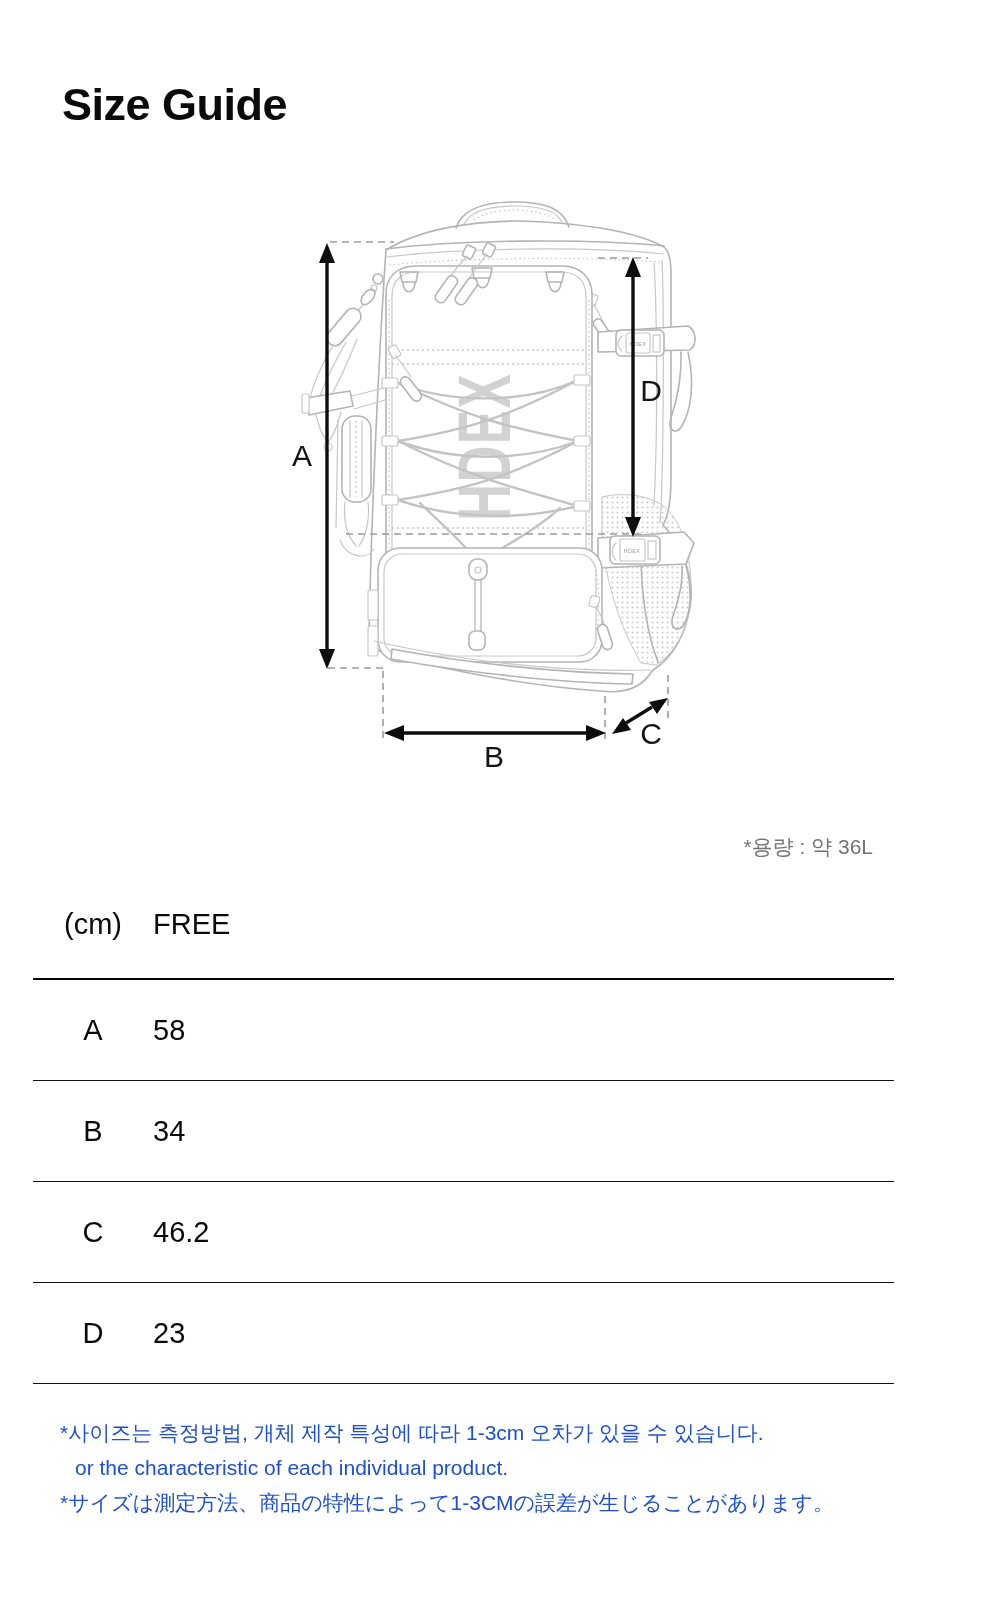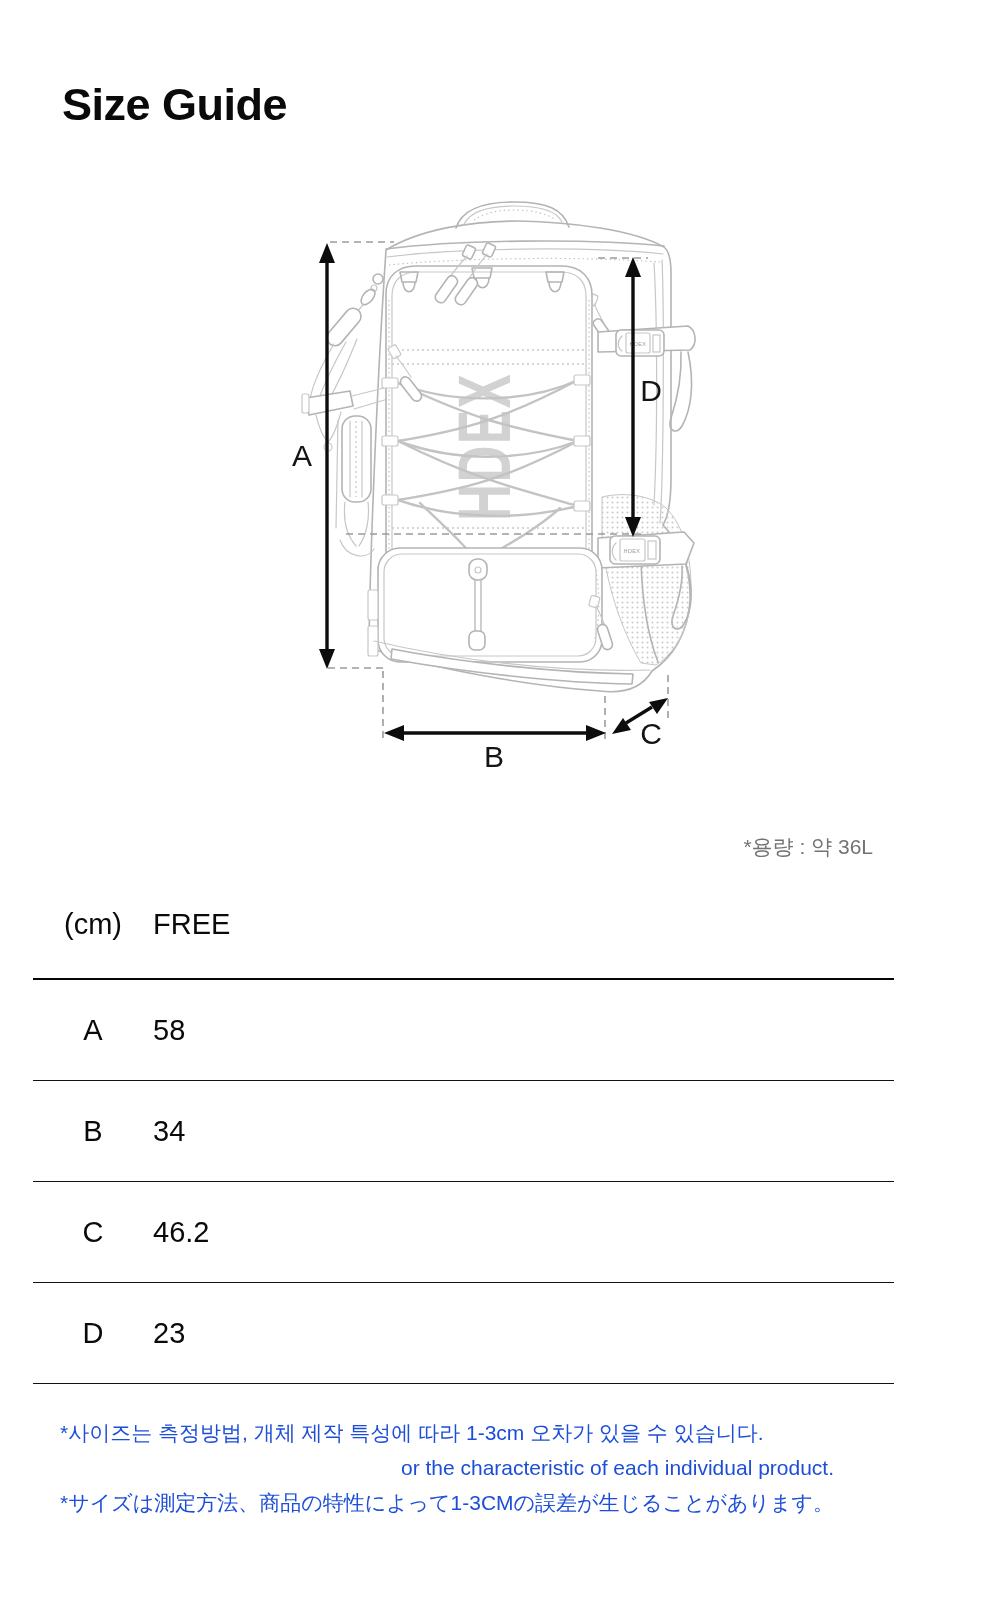--- a/index.html
+++ b/index.html
@@ -25,21 +25,21 @@
   .capacity{position:absolute;top:833px;right:127px;font-size:21px;color:#737373;}
   .size-table{position:absolute;left:33px;top:870px;width:861px;}
   .t-row{display:flex;align-items:center;height:100px;}
   .t-head{height:108px;}
   .t-row.first{border-top:2px solid #050505;}
   .t-row.mid{border-top:1.5px solid #111;}
   .t-row.last{border-top:1.5px solid #111;border-bottom:1.5px solid #111;}
   .cell-label{flex:0 0 120px;text-align:center;font-size:29px;}
   .cell-value{flex:0 0 215px;text-align:left;font-size:29px;}
   .footnotes{position:absolute;left:60px;top:1406px;font-size:21px;line-height:35px;color:#1d4ed8;margin-top:9px;}
-  .fn-indent{padding-left:15px;text-align:right;}
+  .fn-indent{padding-left:15px;}
 </style>
 </head>
 <body>
 
 <div class="page">
 
   <h1 class="title">Size Guide</h1>
 
   <div class="diagram">
     <svg width="440" height="585" viewBox="280 190 440 585">

